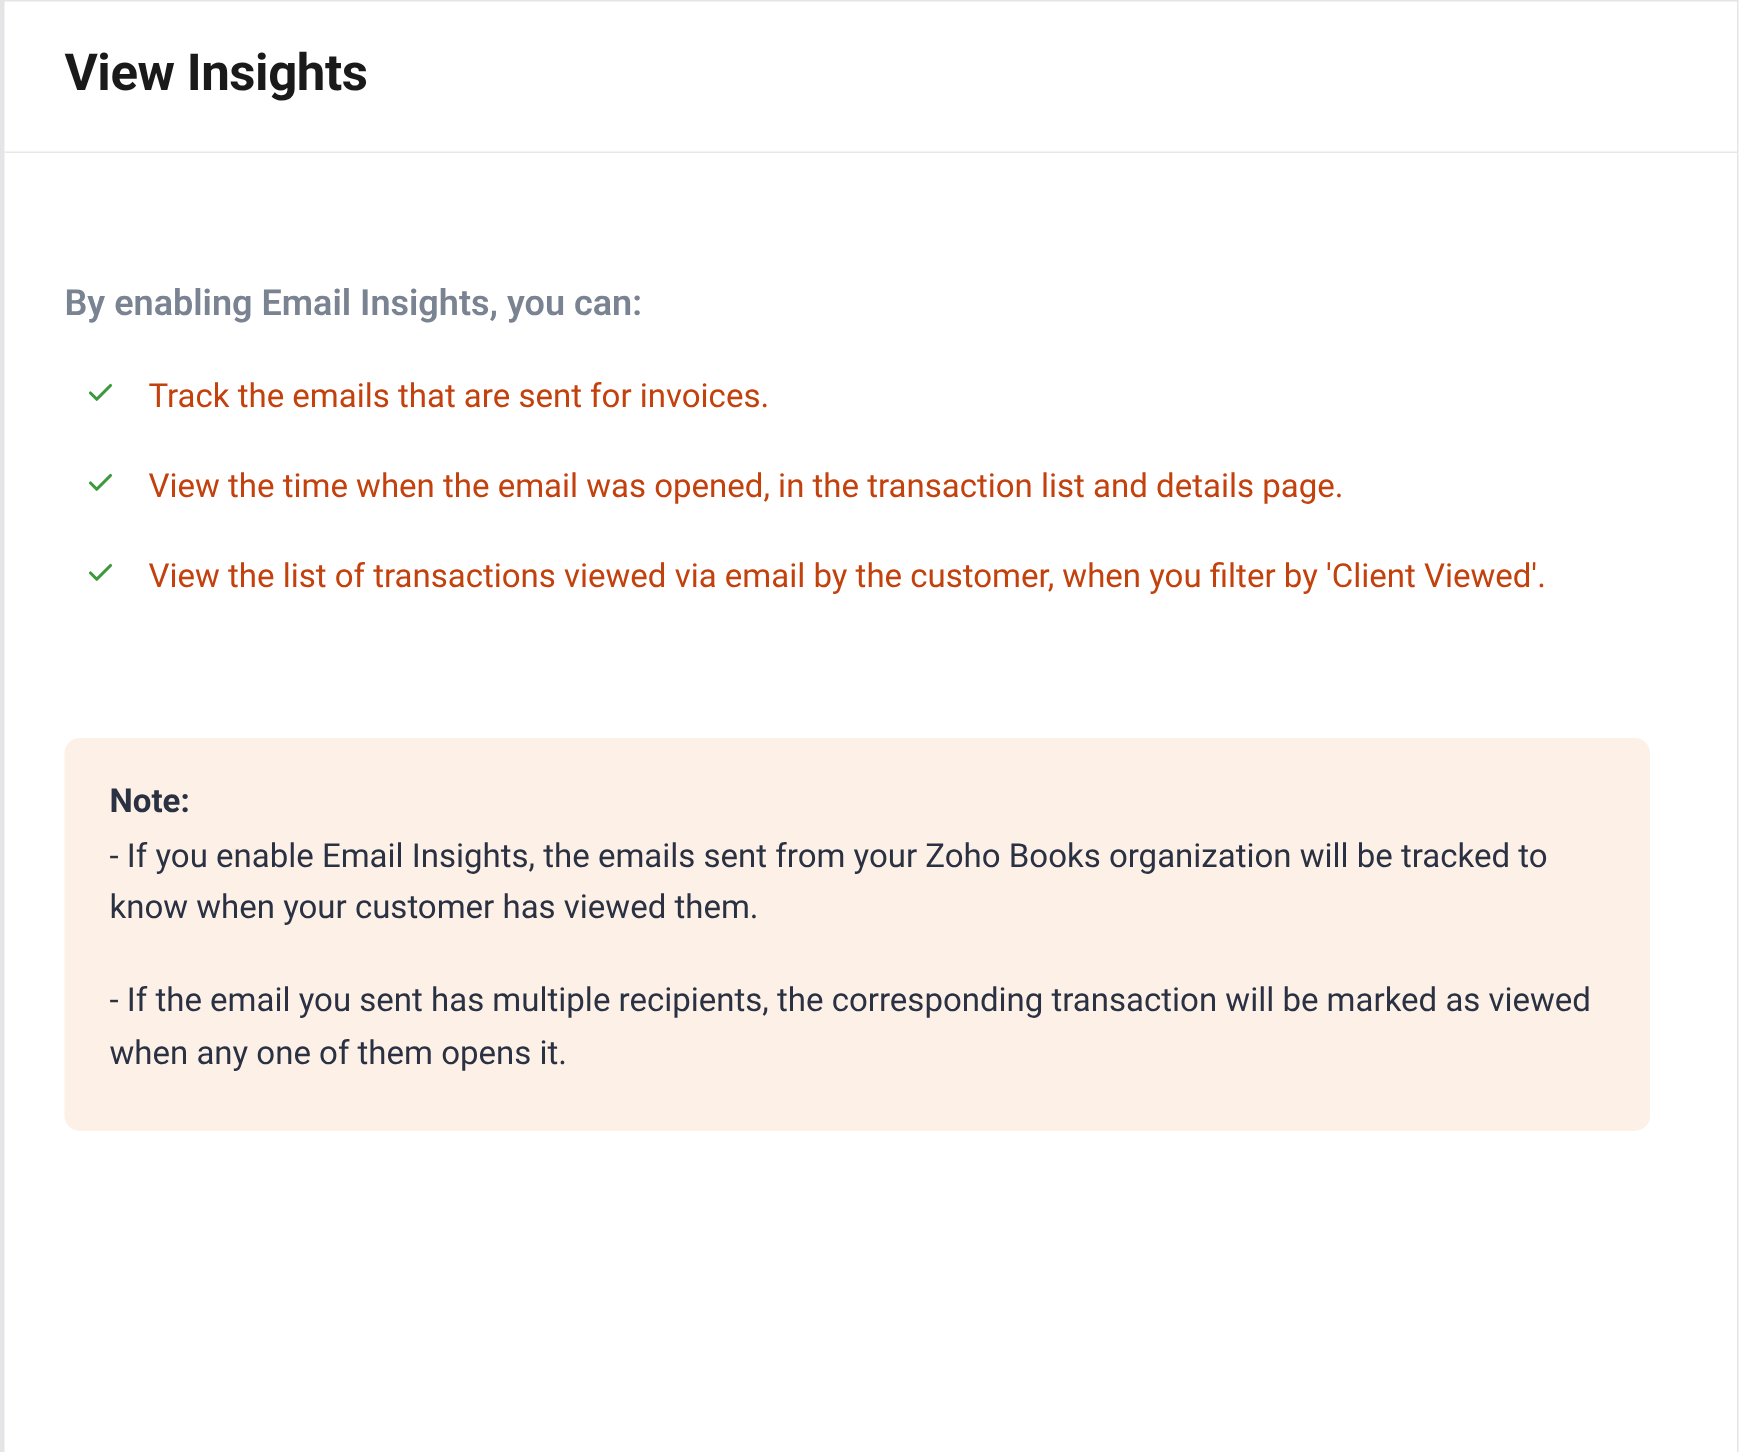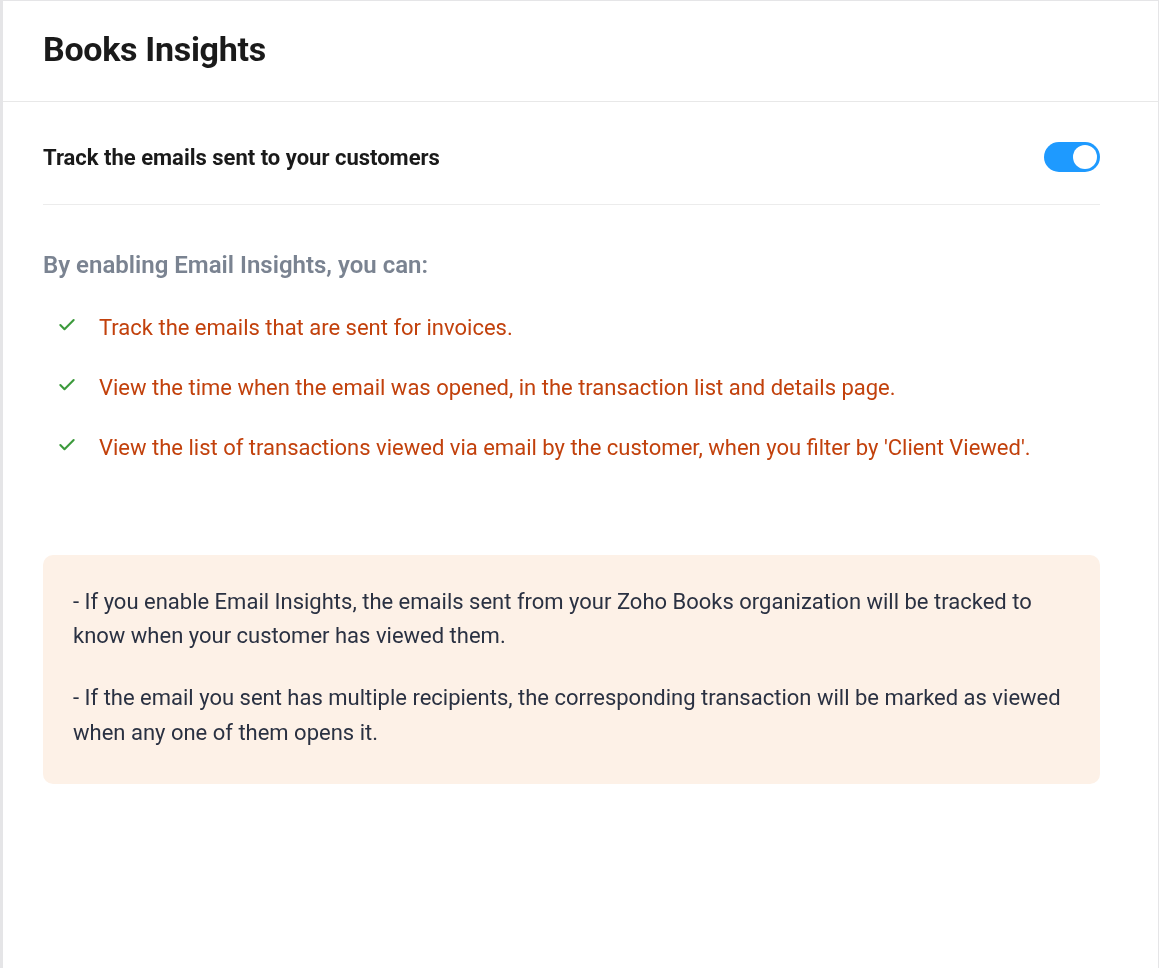--- a/index.html
+++ b/index.html
@@ -106,31 +106,25 @@
     color: #2a3142;
   }
   .note-line + .note-line {
     margin-top: 28px;
   }
 </style>
 </head>
 <body>
 
 <div class="header">
-  <h1 class="page-title">Books Insights</h1>
+  <h1 class="page-title">View Insights</h1>
 </div>
 
 <div class="content">
 
-  <div class="toggle-row">
-    <div class="toggle-label">Track the emails sent to your customers</div>
-    <div class="toggle">
-      <div class="toggle-knob"></div>
-    </div>
-  </div>
 
   <div class="subheading">By enabling Email Insights, you can:</div>
 
   <ul class="feature-list">
     <li class="feature-item">
       <span class="check-icon">
         <svg viewBox="0 0 24 24" width="20" height="20" fill="none" stroke="currentColor" stroke-width="2.5" stroke-linecap="round" stroke-linejoin="round">
             <polyline points="20 6 9 17 4 12"></polyline>
           </svg>
       </span>
@@ -148,17 +142,18 @@
       <span class="check-icon">
         <svg viewBox="0 0 24 24" width="20" height="20" fill="none" stroke="currentColor" stroke-width="2.5" stroke-linecap="round" stroke-linejoin="round">
             <polyline points="20 6 9 17 4 12"></polyline>
           </svg>
       </span>
       <span class="feature-text">View the list of transactions viewed via email by the customer, when you filter by 'Client Viewed'.</span>
     </li>
   </ul>
 
   <div class="note-box">
+    <div class="note-title">Note:</div>
     <div class="note-line">-  If you enable Email Insights, the emails sent from your Zoho Books organization will be tracked to know when your customer has viewed them.</div>
     <div class="note-line">-  If the email you sent has multiple recipients, the corresponding transaction will be marked as viewed when any one of them opens it.</div>
   </div>
 
 </div>
 
 </body></html>

